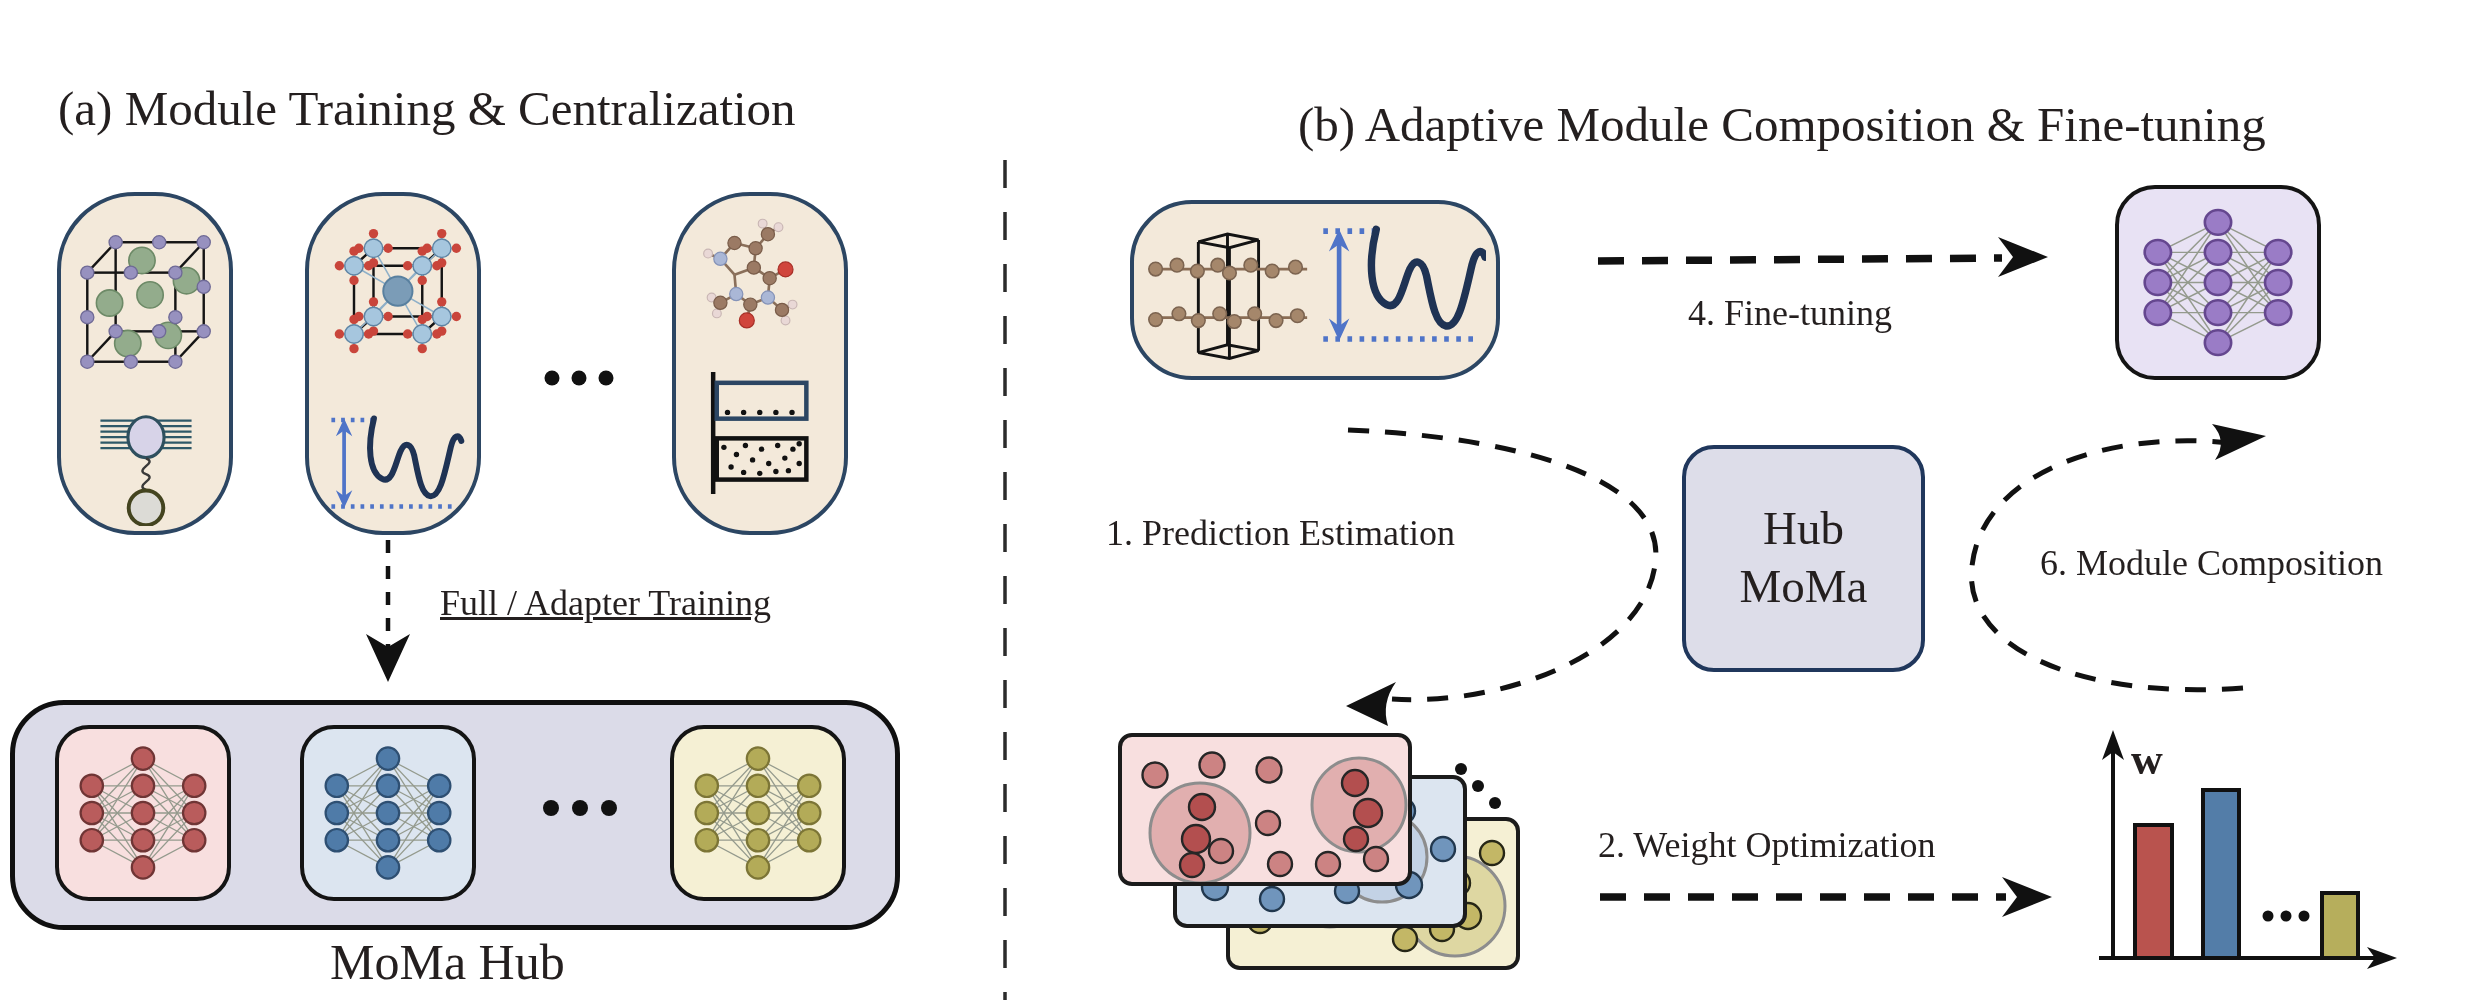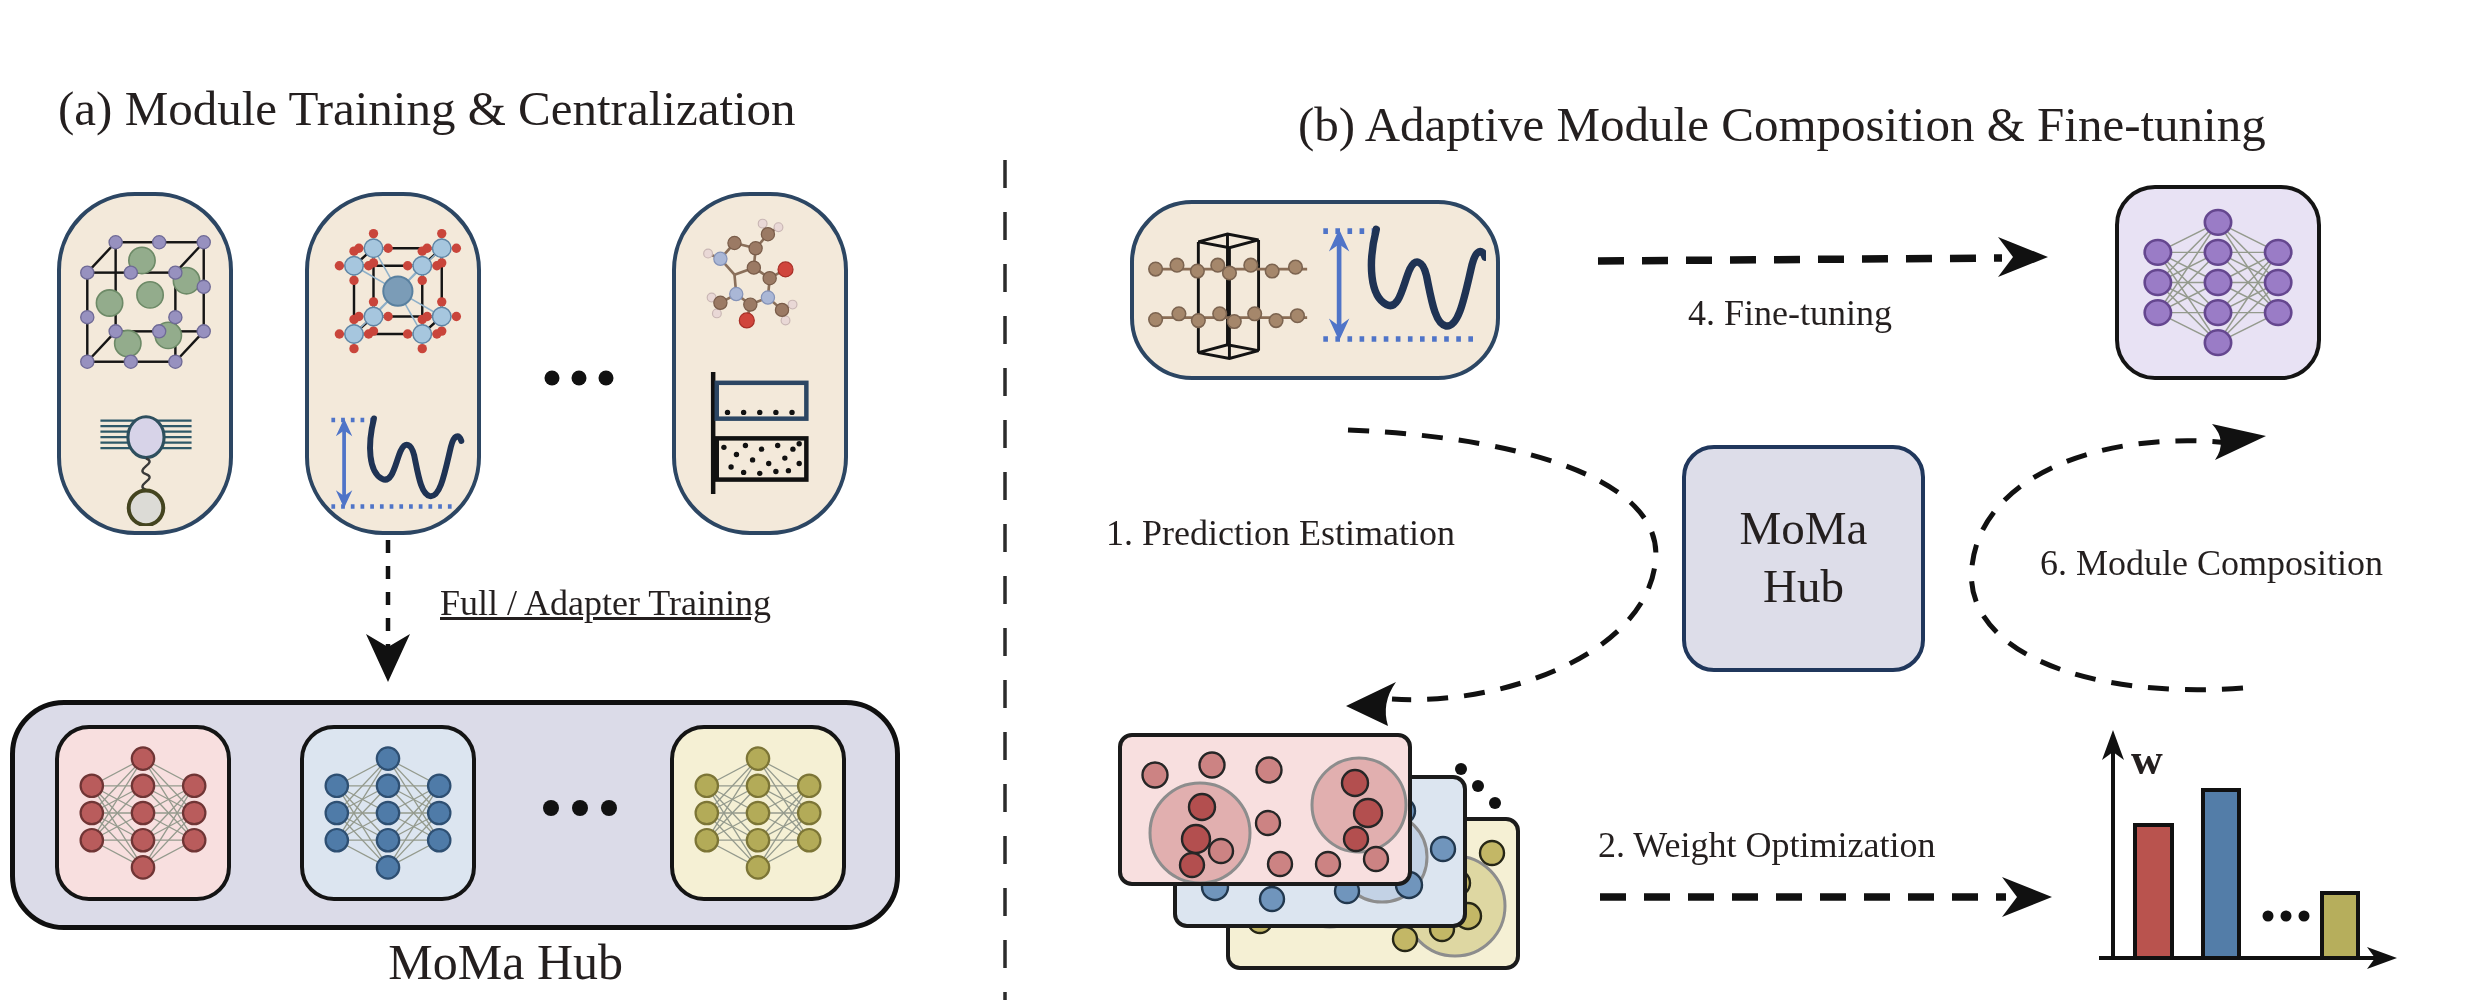--- a/index.html
+++ b/index.html
@@ -12,21 +12,21 @@
           font-family:"Liberation Serif","DejaVu Serif",serif;color:var(--ink);}
   .title{position:absolute;font-size:49px;white-space:nowrap;color:var(--ink);}
   .lbl{position:absolute;font-size:36px;white-space:nowrap;color:var(--ink);}
   .pill{position:absolute;background:var(--beige);border:4px solid var(--navy);border-radius:78px;overflow:hidden;}
   .pill-h{position:absolute;background:var(--beige);border:4px solid var(--navy);border-radius:62px;overflow:hidden;}
   .hubwrap{position:absolute;background:var(--lavender);border:5px solid #101010;border-radius:54px;}
   .nncard{position:absolute;border:4px solid #141414;border-radius:34px;}
   .predcard{position:absolute;border:4px solid #1b1b1b;border-radius:14px;overflow:hidden;}
   .hubbox{position:absolute;background:var(--lavender2);border:4px solid #20375c;border-radius:32px;
           text-align:center;font-size:47px;line-height:1.24;padding-top:50px;box-sizing:border-box;}
-  .caption{position:absolute;font-size:50px;text-align:right;white-space:nowrap;margin-left:43px;}
+  .caption{position:absolute;font-size:50px;text-align:left;white-space:nowrap;}
   svg{display:block;}
   .icon{position:absolute;}
 </style>
 </head>
 <body>
 
 <div id="canvas">
 
   <svg width="0" height="0" style="position:absolute" aria-hidden="true">
     <defs>
@@ -459,22 +459,22 @@
         <circle cx="50" cy="50" r="7" fill="#9a7cc6" stroke="#65478f" stroke-width="1.4"></circle>
         <circle cx="50" cy="67" r="7" fill="#9a7cc6" stroke="#65478f" stroke-width="1.4"></circle>
         <circle cx="50" cy="84" r="7" fill="#9a7cc6" stroke="#65478f" stroke-width="1.4"></circle>
         <circle cx="82" cy="33" r="7" fill="#9a7cc6" stroke="#65478f" stroke-width="1.4"></circle>
         <circle cx="82" cy="50" r="7" fill="#9a7cc6" stroke="#65478f" stroke-width="1.4"></circle>
         <circle cx="82" cy="67" r="7" fill="#9a7cc6" stroke="#65478f" stroke-width="1.4"></circle>
       </svg>
   </div>
 
   <div class="hubbox" style="left:1682px;top:445px;width:243px;height:227px;">
+    <div>Hub</div>
     <div>MoMa</div>
-    <div>Hub</div>
   </div>
 
   <div class="lbl" style="left:1106px;top:512px;">1. Prediction Estimation</div>
   <div class="lbl" style="left:1598px;top:824px;">2. Weight Optimization</div>
   <div class="lbl" style="left:2040px;top:542px;">6. Module Composition</div>
   <div class="lbl" style="left:1688px;top:292px;">4. Fine-tuning</div>
 
   <div class="predcard" style="left:1226px;top:817px;width:286px;height:145px;background:var(--yellowcard);z-index:1;">
     <svg width="286" height="145" viewBox="0 0 286 145">
       <circle cx="100" cy="62" r="44" fill="#c3b766" fill-opacity="0.45" stroke="#8d8d8d" stroke-width="3"></circle>

